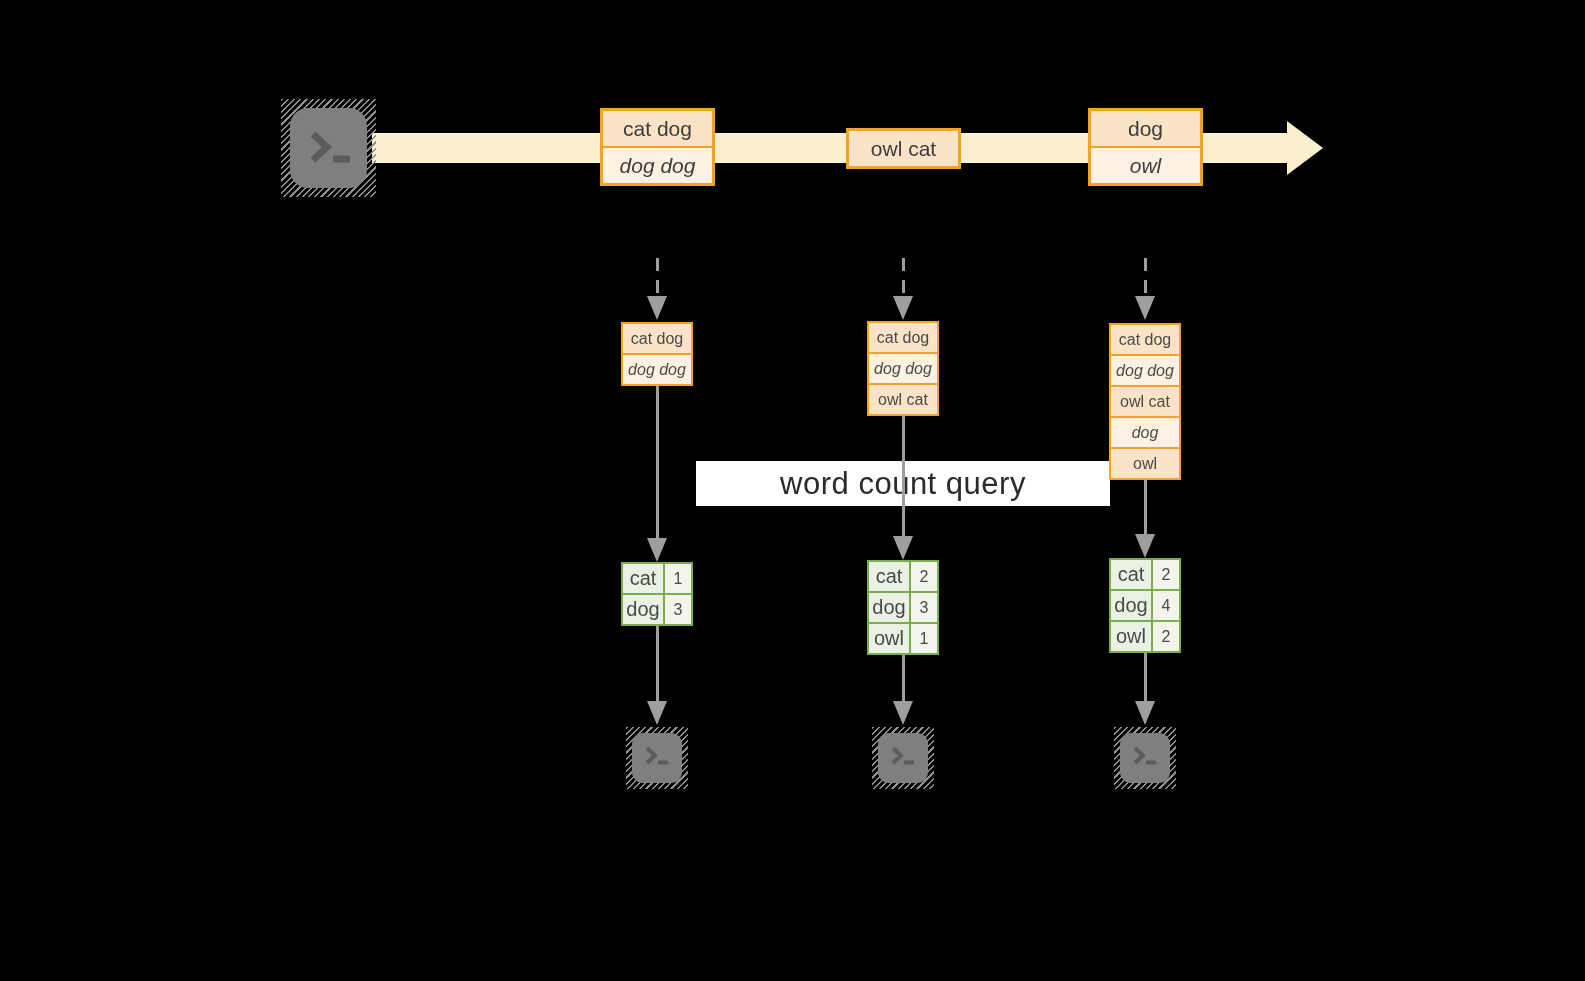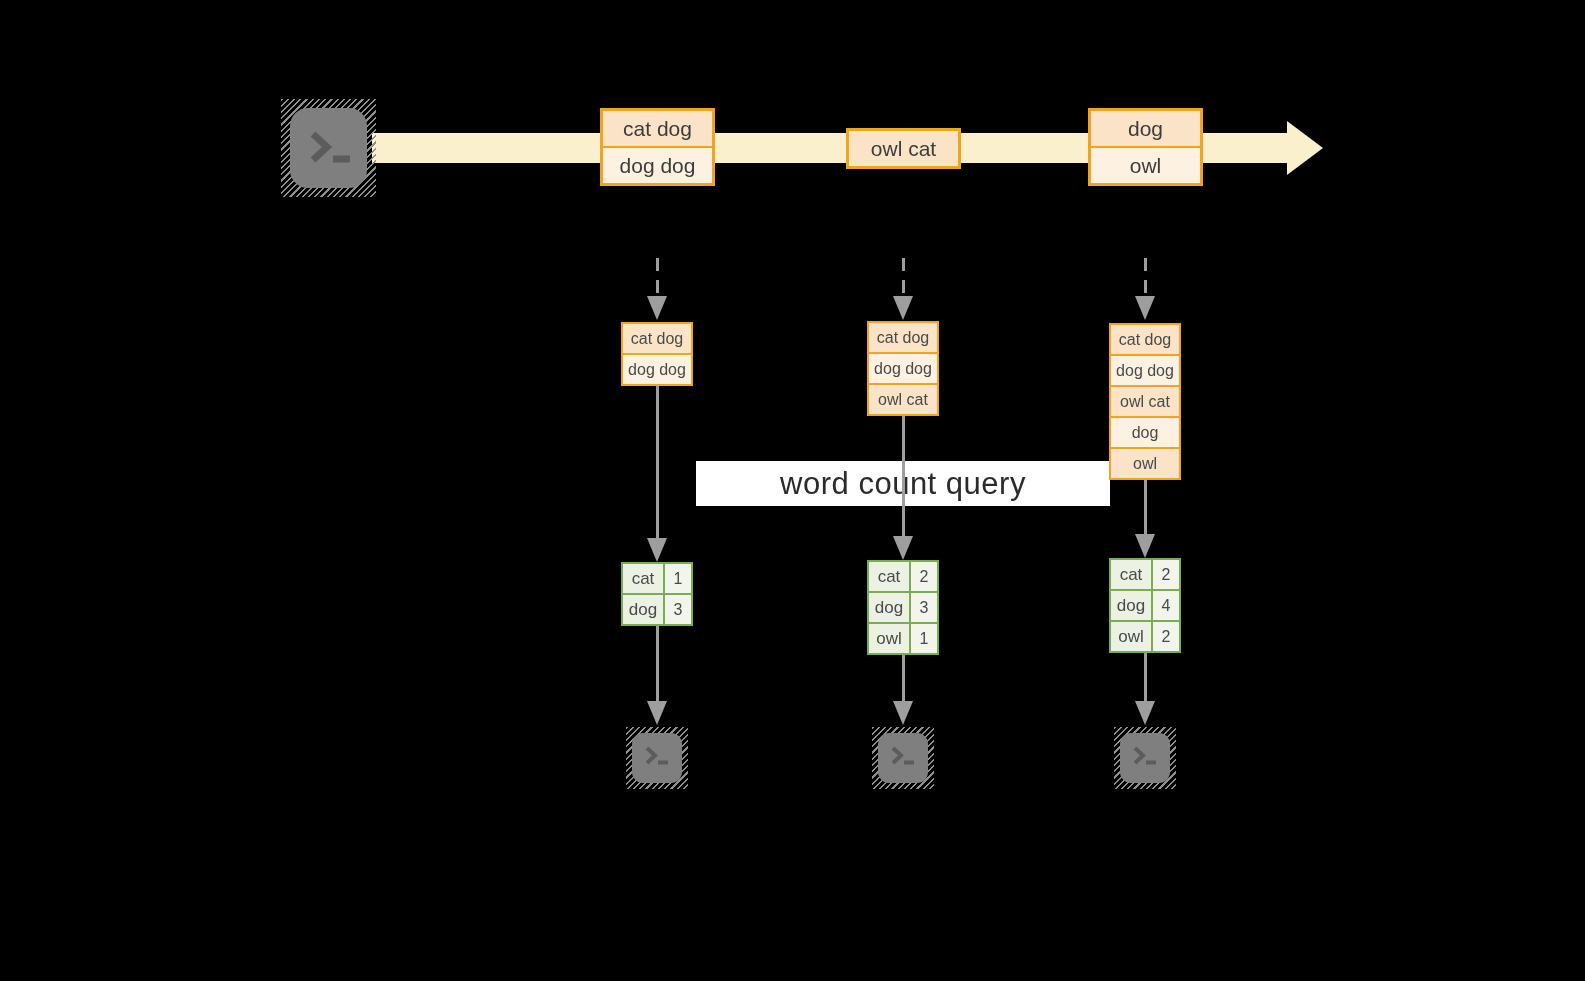--- a/index.html
+++ b/index.html
@@ -23,32 +23,32 @@
   .term-glyph{position:absolute;}
   .term-lg .term-glyph{left:17px;top:22px;}
   .term-sm .term-glyph{left:12px;top:13px;}
 
   
   .ebox{position:absolute;width:109px;border:3px solid #f0a41f;z-index:5;background:#f0a41f;}
   .ecell{width:109px;height:35px;line-height:35px;text-align:center;
     font-size:21px;color:#3c3c3c;}
   .ecell + .ecell{margin-top:2px;}
   .fill-dark{background:#fae3c6;}
-  .fill-light{background:#fdf2e2;}
+  .fill-light{background:#fdf2e2;font-style:italic;}
 
   
   .bbox{position:absolute;width:68px;border:2px solid #f0a41f;background:#f0a41f;z-index:5;}
   .bcell{width:68px;height:29px;line-height:29px;text-align:center;font-size:16px;color:#4a4a4a;}
   .bcell + .bcell{margin-top:2px;}
 
   
   .gtable{position:absolute;width:68px;border:2px solid #7aad4f;background:#7aad4f;z-index:5;}
   .grow{display:flex;width:68px;height:29px;}
   .grow + .grow{margin-top:2px;}
-  .gword{width:40px;height:29px;line-height:29px;text-align:center;font-size:17px;
+  .gword{width:40px;height:29px;line-height:29px;text-align:center;font-size:20px;
     color:#4a4a4a;background:#ebf1e3;}
   .gnum{width:26px;height:29px;line-height:29px;text-align:center;font-size:16px;
     color:#4a4a4a;background:#f1f5eb;margin-left:2px;}
 
   
   .vdash{position:absolute;width:3px;z-index:6;
     background:repeating-linear-gradient(to bottom,#9e9e9e 0 13px,rgba(0,0,0,0) 13px 22px);}
   .vline{position:absolute;width:3px;background:#9e9e9e;z-index:6;}
   .ahead{position:absolute;width:0;height:0;z-index:6;
     border-left:10px solid transparent;border-right:10px solid transparent;

